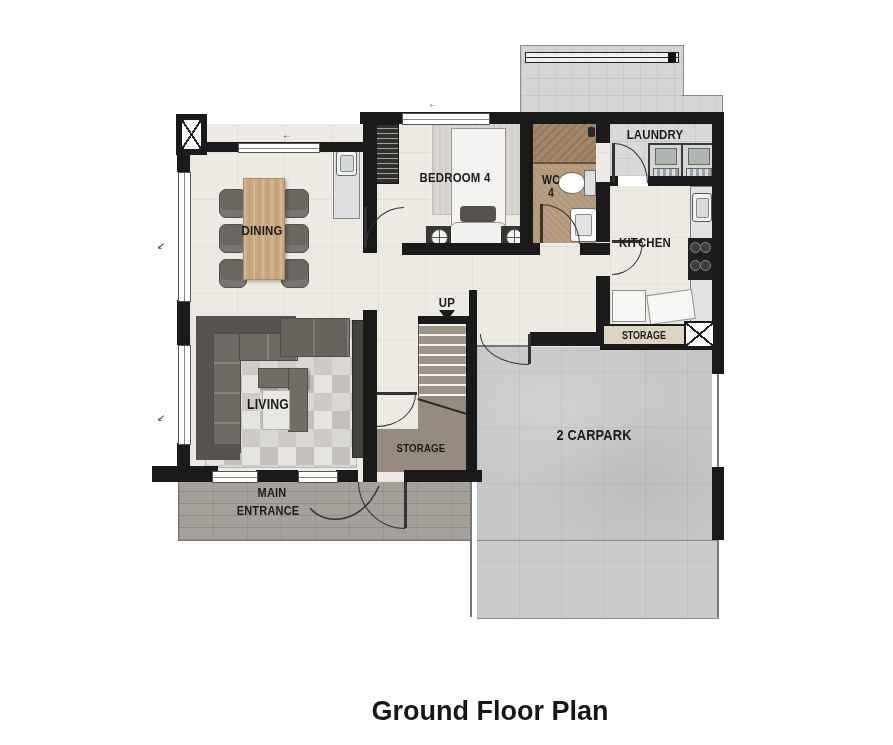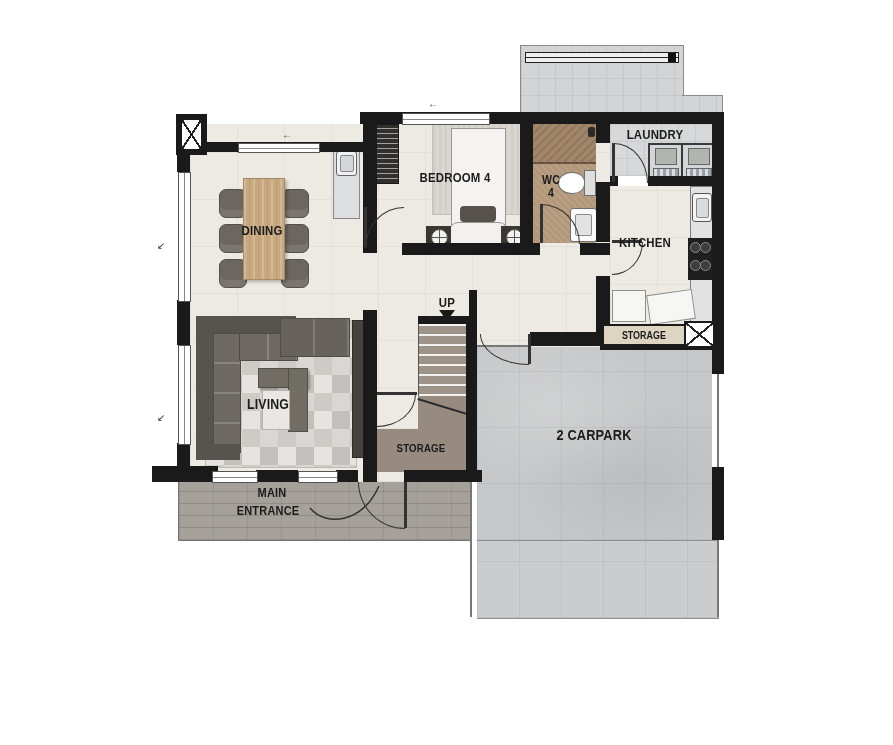--- a/index.html
+++ b/index.html
@@ -235,13 +235,14 @@
   <div class="abs" style="left:439px;top:310px;width:0;height:0;border-left:8px solid transparent;border-right:8px solid transparent;border-top:11px solid #1a1a1a;"></div>
   <div class="lbl" style="left:421px;top:448px;font-size:11px;">STORAGE</div>
   <div class="lbl" style="left:594px;top:435px;font-size:14.5px;">2 CARPARK</div>
   <div class="lbl" style="left:272px;top:493px;font-size:12.5px;">MAIN</div>
   <div class="lbl" style="left:268px;top:511px;font-size:12.5px;">ENTRANCE</div>
 
   <svg class="abs" style="left:285px;top:480px;" width="120" height="60" viewBox="0 0 120 60">
     <path d="M25,28 C42,48 78,42 94,6" stroke="#333" stroke-width="1.5" fill="none"></path>
   </svg>
 
+  <div class="abs" style="left:90px;top:696px;width:800px;text-align:center;font-size:27px;font-weight:700;color:#161616;letter-spacing:0px;">Ground Floor Plan</div>
 </div>
 
 </body></html>

